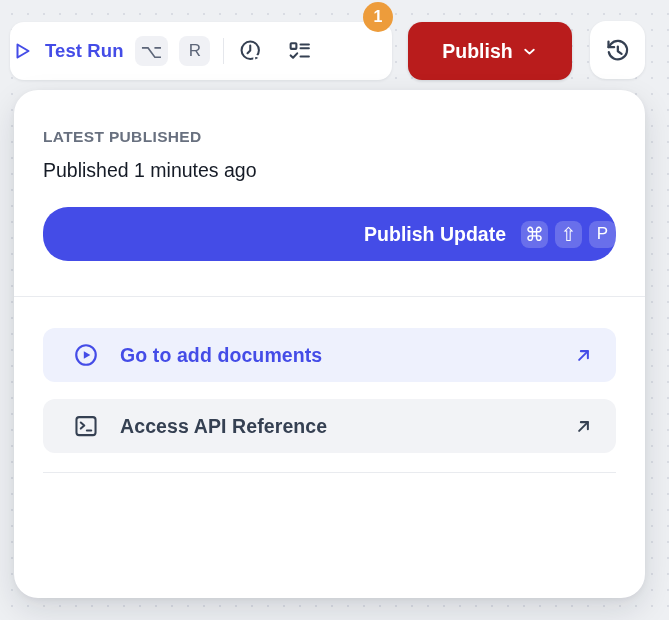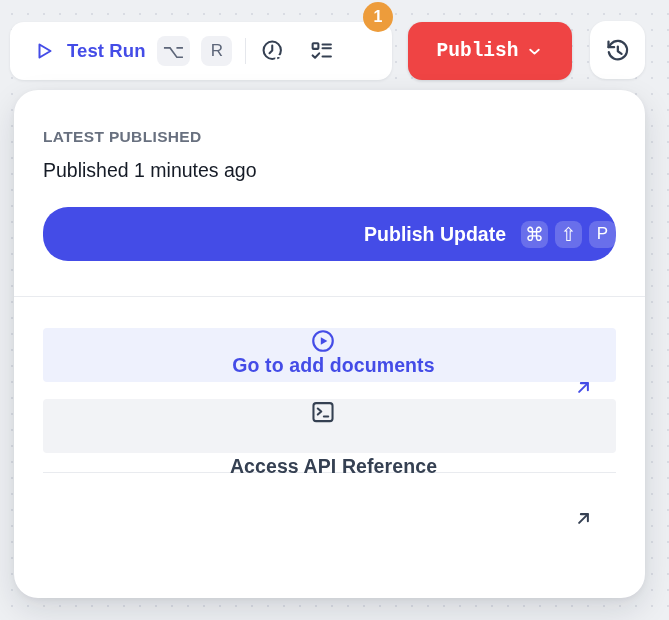--- a/index.html
+++ b/index.html
@@ -13,21 +13,21 @@
     background-size:16px 16px;
     background-position:4px 6px;
   }
   svg { display:block; }
 
   
   .toolbar {
     position:absolute; left:10px; top:22px; width:382px; height:58px;
     background:#ffffff; border-radius:14px;
     box-shadow:0 1px 3px rgba(16,24,40,0.08);
-    display:flex; align-items:center; padding-left:22px;
+    display:flex; align-items:center; 
   }
   .run-group { display:flex; align-items:center; gap:11px; cursor:pointer; }
   .run-label { font-size:18.5px; font-weight:700; letter-spacing:0.1px; }
   .keycap {
     min-width:31px; height:30px; padding:0 6px; border-radius:8px;
     background:#f0f1f5; color:#5d6679; font-size:17px; font-weight:500;
     display:flex; align-items:center; justify-content:center;
   }
   .keycap.opt { font-size:19px; }
   .v-divider { width:1px; height:26px; background:#e5e7ec; margin:0 14px 0 13px; }
@@ -78,28 +78,28 @@
     display:flex; align-items:center; justify-content:center;
     font-size:17px; font-weight:500;
   }
   .publish-update-btn .kbd.cmd, .publish-update-btn .kbd.shift { font-size:19px; }
   .publish-update-btn .label { margin-right:8px; }
 
   .hr-full { margin:35px -29px 0; border:none; border-top:1px solid #e9ebef; }
   .hr-inset { margin:19px 0 0; border:none; border-top:1px solid #e9ebef; }
 
   .menu-item {
-    height:54px; border-radius:4px; display:flex; align-items:center;
-    padding:0 22px 0 30px; cursor:pointer;flex-direction:column;
+    height:54px; border-radius:12px; display:flex; align-items:center;
+    padding:0 22px 0 30px; cursor:pointer;
   }
   .menu-item .mi-icon { margin-right:21px; display:flex; }
   .menu-item .mi-label { font-size:19.5px; font-weight:700; letter-spacing:0.1px; }
   .menu-item .mi-arrow { margin-left:auto; display:flex; }
   .item-indigo { background:#eef1fd; margin-top:31px; }
-  .item-gray   { background:#f2f3f6;gap:30px; }
+  .item-gray   { background:#f2f3f6; }
   .item-api    { margin-top:17px; }
   .item-pipeline { margin-top:23px; }
   .txt-accent { color:#444CE7; }
   .txt-dark   { color:#354052; }
 </style>
 </head>
 <body>
 
 <div class="toolbar">
   <div class="run-group">
@@ -130,21 +130,21 @@
         <path d="M13 8.8 H21"></path>
         <path d="M3.5 15.8 L5.8 18 L9.8 13.8"></path>
         <path d="M13 16.8 H21"></path>
       </svg>
     </span>
   </div>
 </div>
 
 <div class="badge" style="background:#ED9C3B;">1</div>
 
-<button class="publish-btn" style="background:#ef4444;font-family:Liberation Mono, monospace;">
+<button class="publish-btn" style="background:#b91c1c;">
   <span>Publish</span>
   <span>
     <svg width="17" height="17" viewBox="0 0 24 24" fill="none" stroke="#ffffff" stroke-width="2.6" stroke-linecap="round" stroke-linejoin="round">
       <path d="M6 9.5 L12 15 L18 9.5"></path>
     </svg>
   </span>
 </button>
 
 <button class="history-btn">
   <span>

